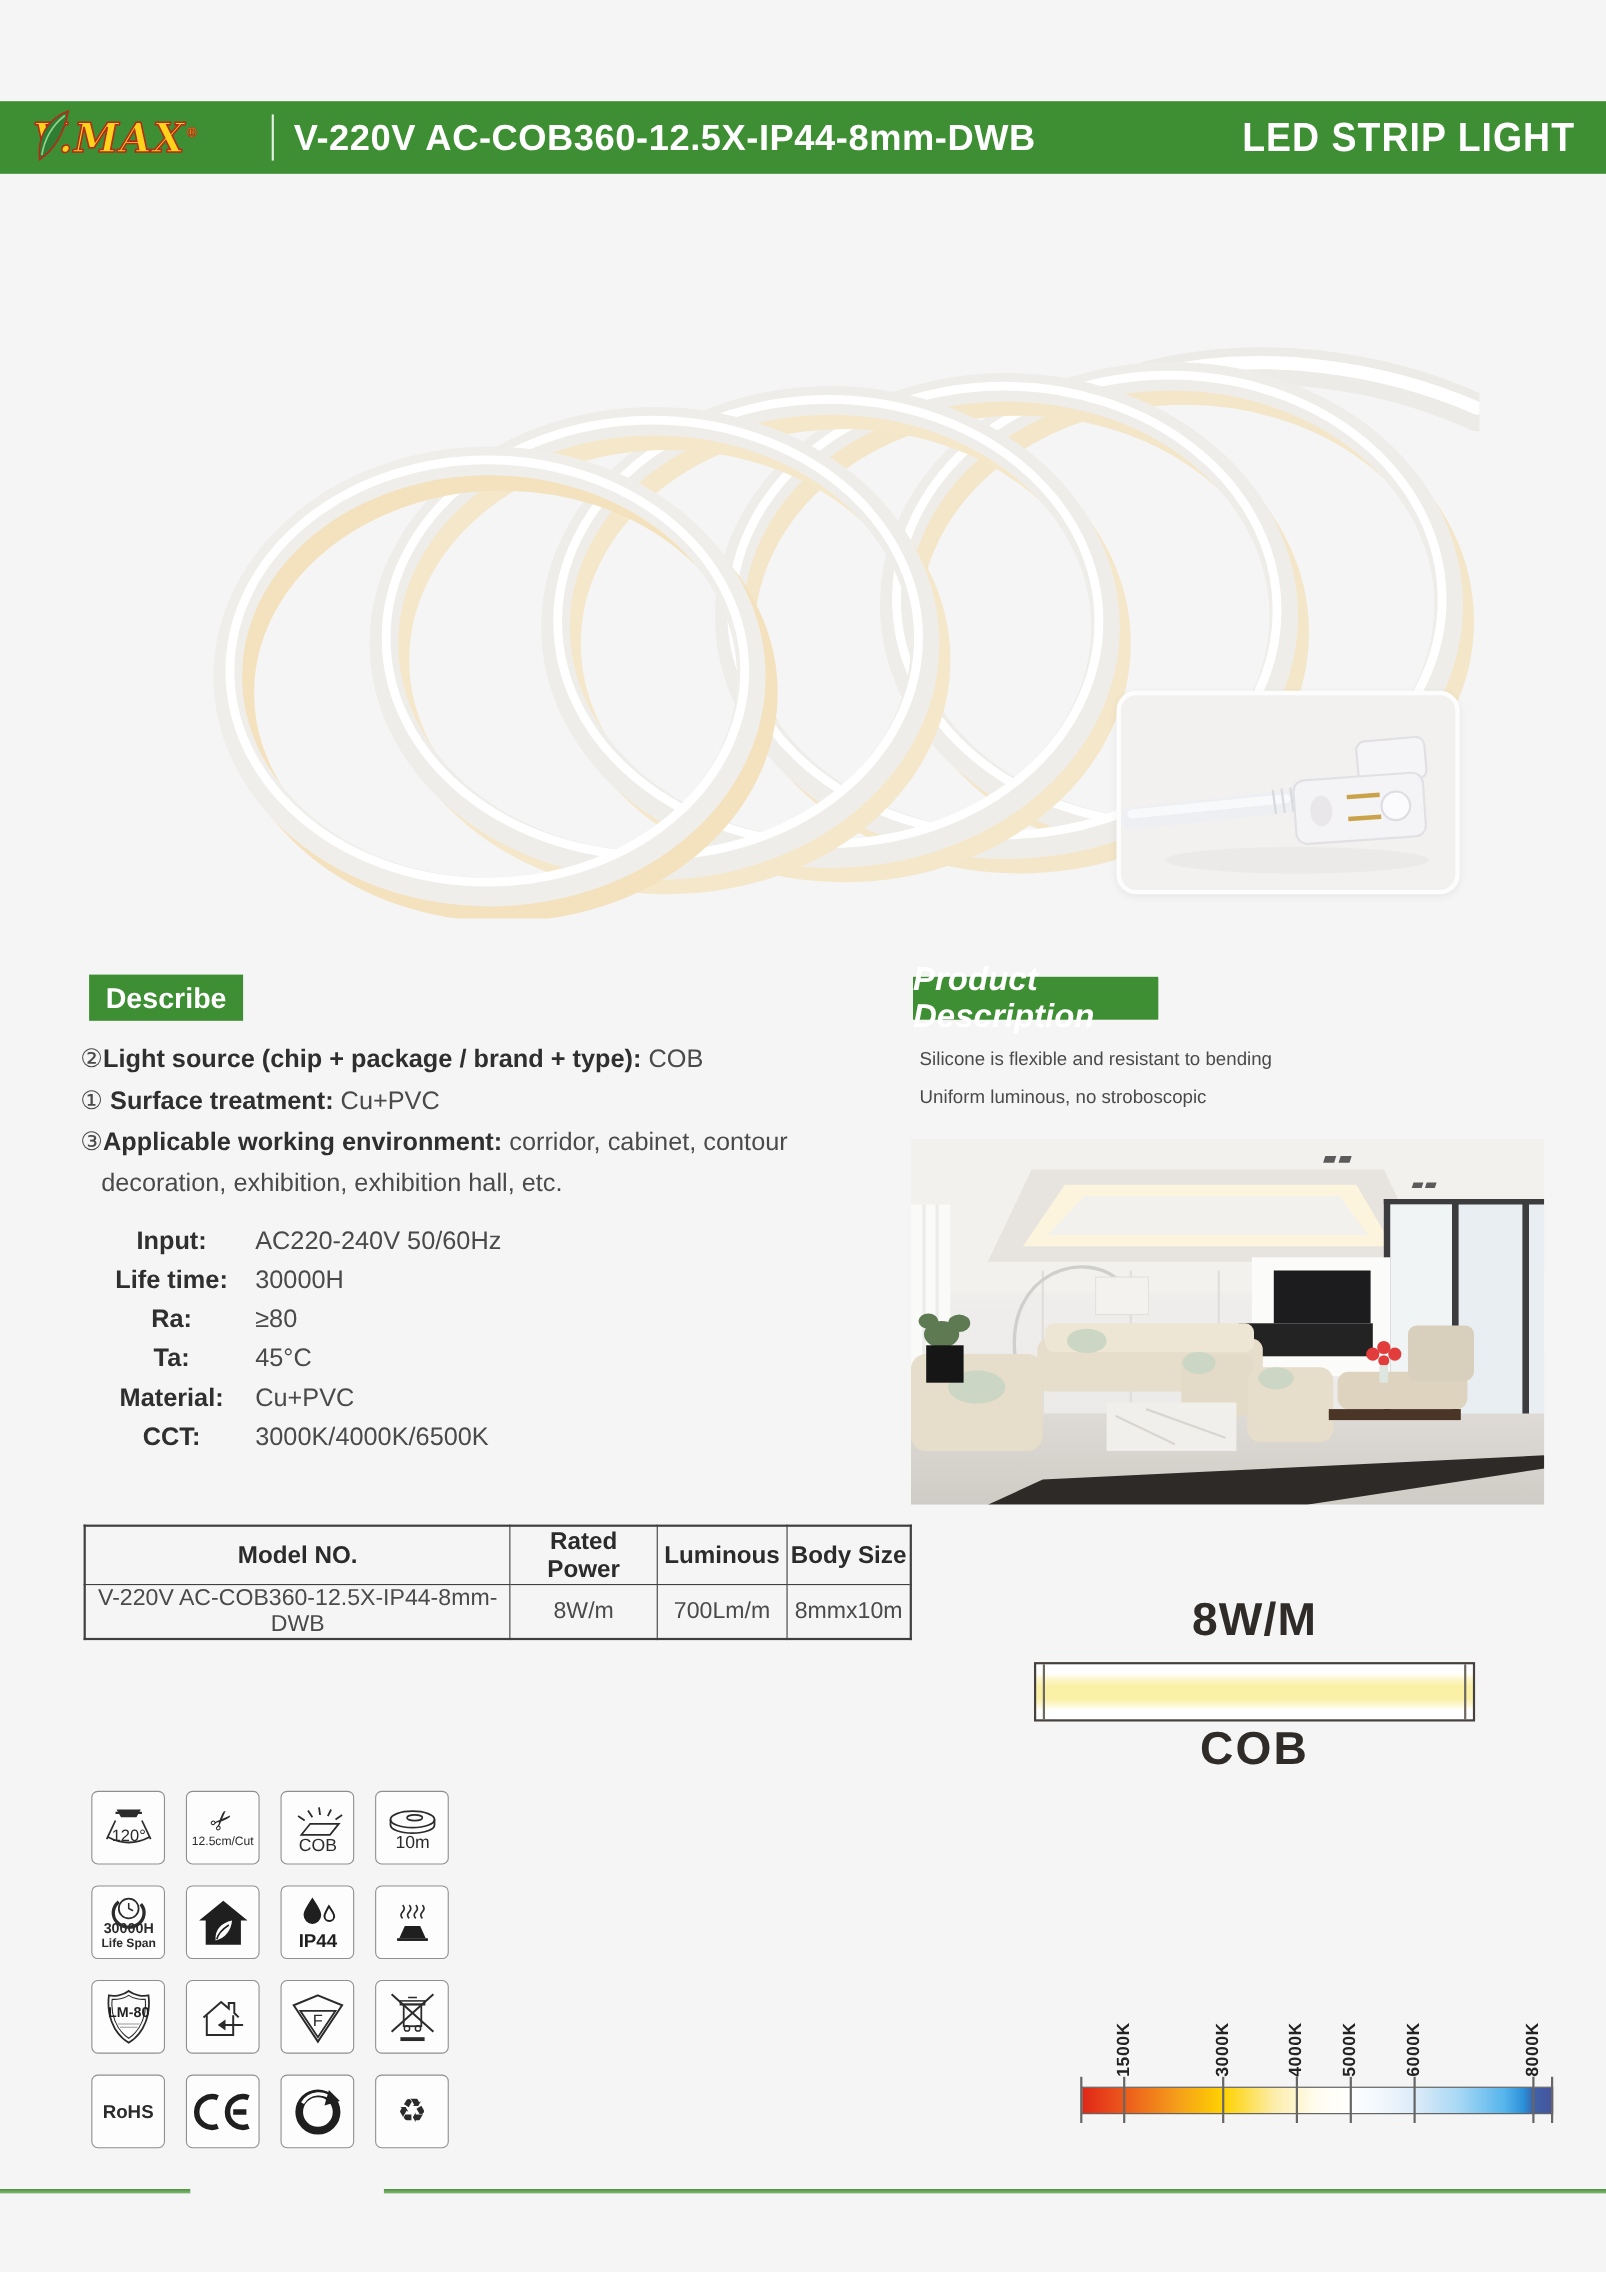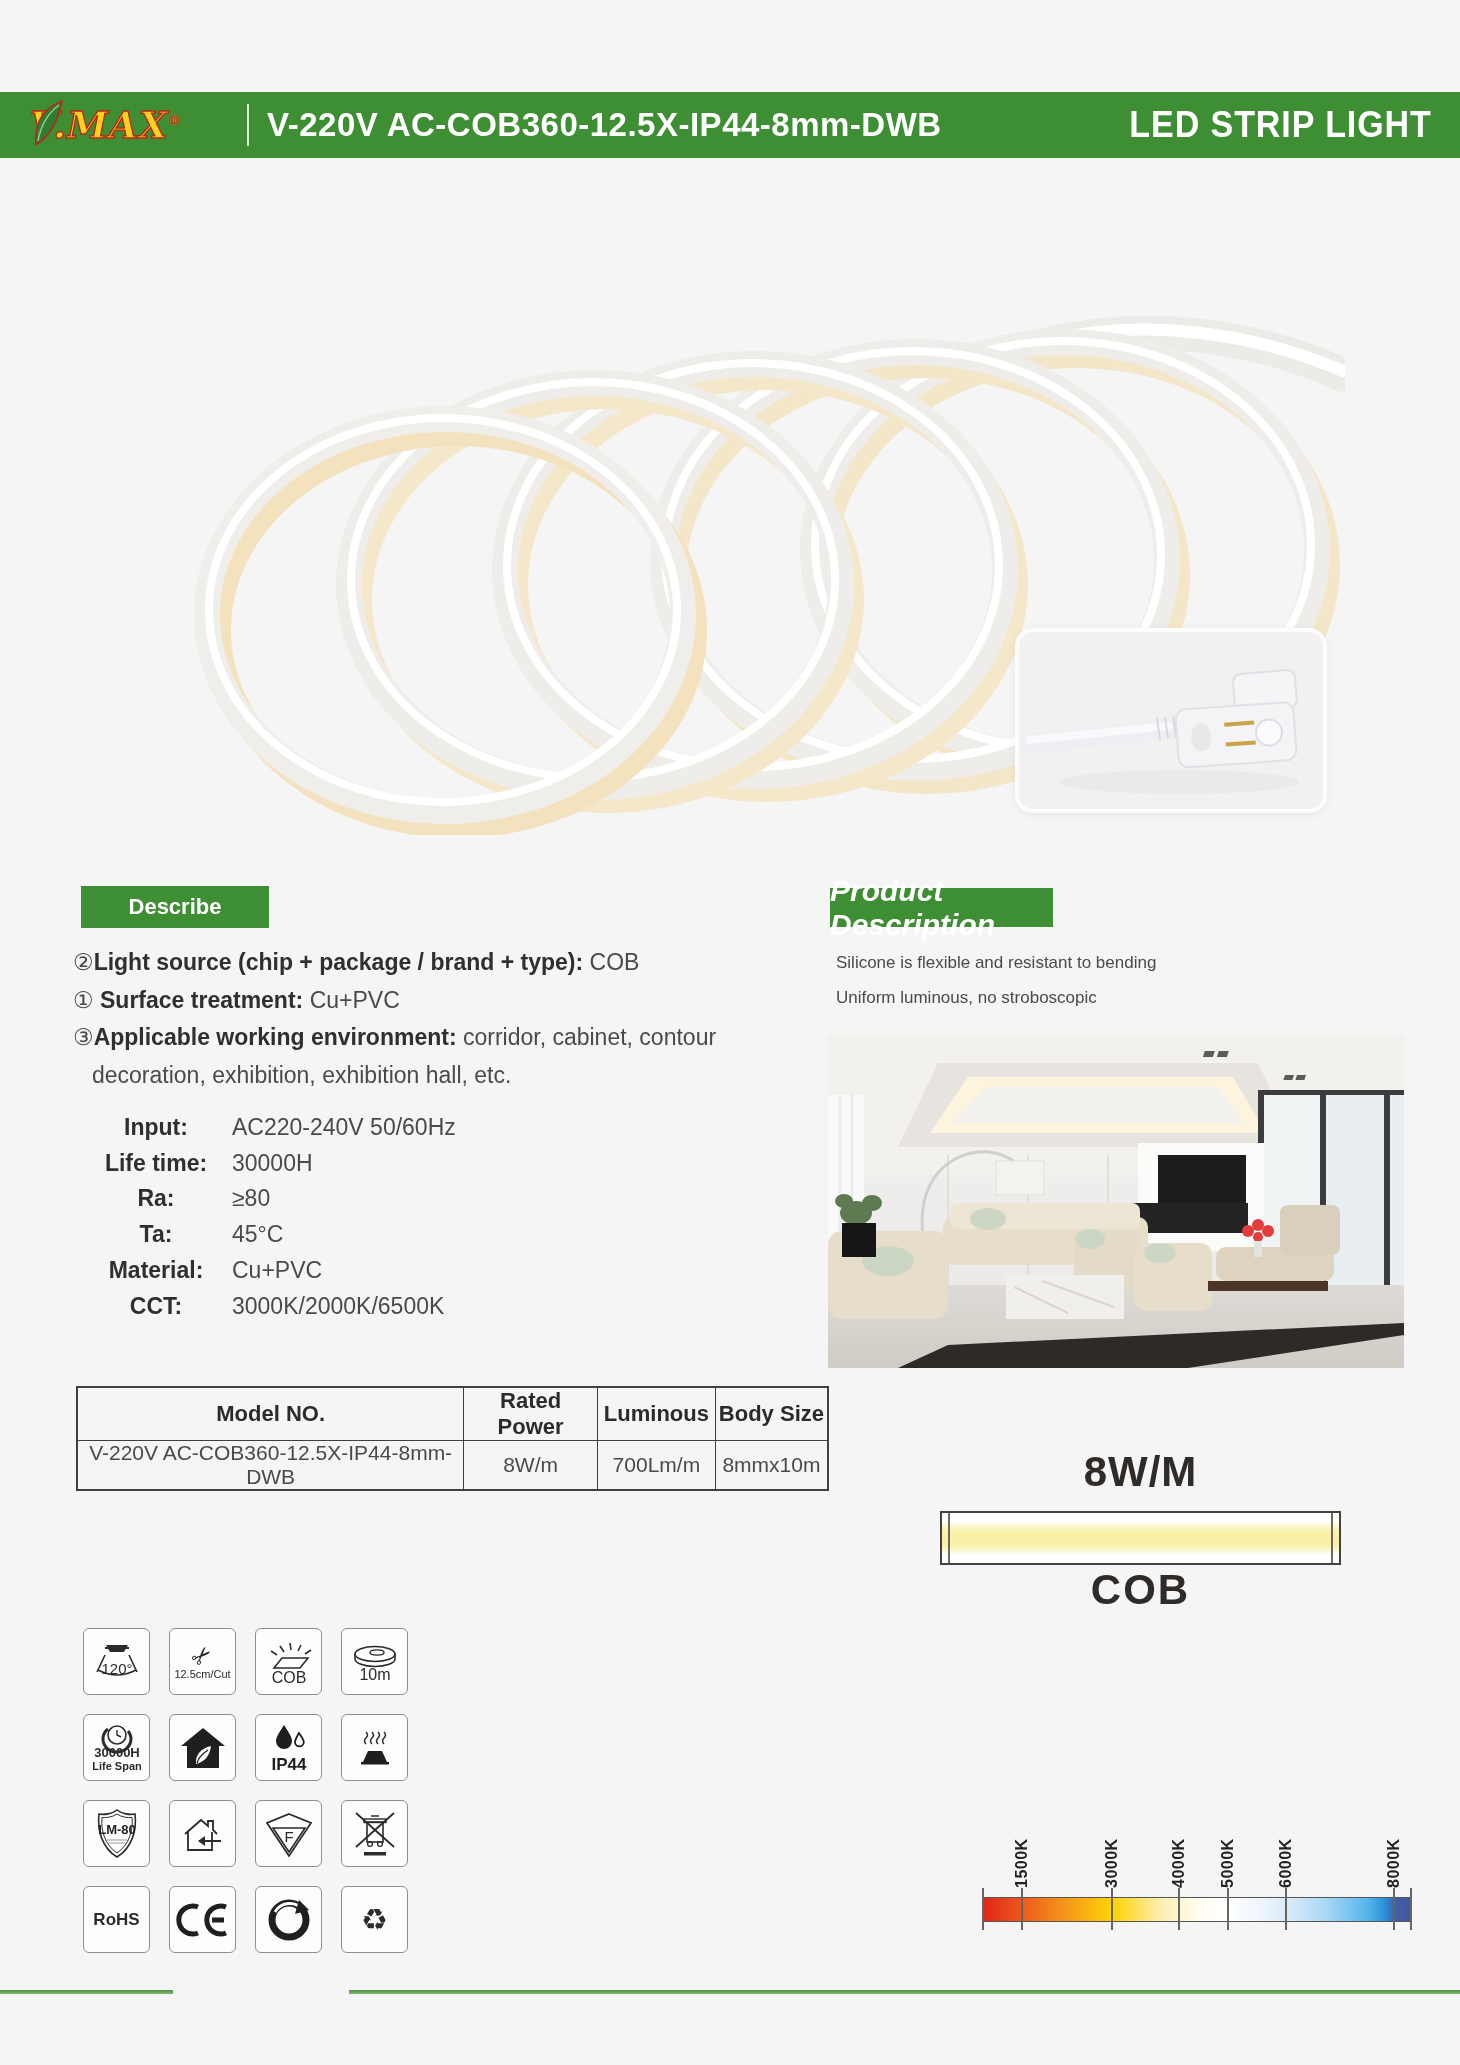--- a/index.html
+++ b/index.html
@@ -33,21 +33,21 @@
     margin-left:auto; margin-right:28px;
     font-size:37px; font-weight:900; color:#ffffff; letter-spacing:1px;
     transform:scaleX(.92); transform-origin:right center; white-space:nowrap;
   }
 
   
   .badge {
     background:#3e8e33; color:#fff; font-weight:bold;
     display:flex; align-items:center; justify-content:center;
   }
-  .badge-describe { left:81px; top:886px; width:188px; height:42px; font-size:22px; }
+  .badge-describe { left:81px; top:886px; width:140px; height:42px; font-size:26px; }
   .badge-pd { left:830px; top:888px; width:223px; height:39px; font-size:30px;font-style:italic; }
 
   
   .describe-list { left:73px; top:944px; width:730px; font-size:23px; line-height:37.6px; color:#4a4a4a; }
   .describe-list b { color:#2f2f2f; }
   .describe-cont { padding-left:19px; }
 
   .spec-list { left:80px; top:1110px; width:700px; font-size:23px; line-height:35.7px; }
   .spec-row { display:flex; }
   .spec-label { width:152px; font-weight:bold; color:#2f2f2f;text-align:center; }
@@ -222,21 +222,21 @@
   <div class="spec-row">
       <span class="spec-label">Ta:</span>
       <span class="spec-value">45°C</span>
     </div>
   <div class="spec-row">
       <span class="spec-label">Material:</span>
       <span class="spec-value">Cu+PVC</span>
     </div>
   <div class="spec-row">
       <span class="spec-label">CCT:</span>
-      <span class="spec-value">3000K/2000K/6500K</span>
+      <span class="spec-value">3000K/4000K/6500K</span>
     </div>
 </div>
 
 <div class="abs badge badge-pd">Product Description</div>
 <div class="abs pd-lines">
   <div>Silicone is flexible and resistant to bending</div>
   <div>Uniform luminous, no stroboscopic</div>
 </div>
 
 <div class="abs room-photo">

